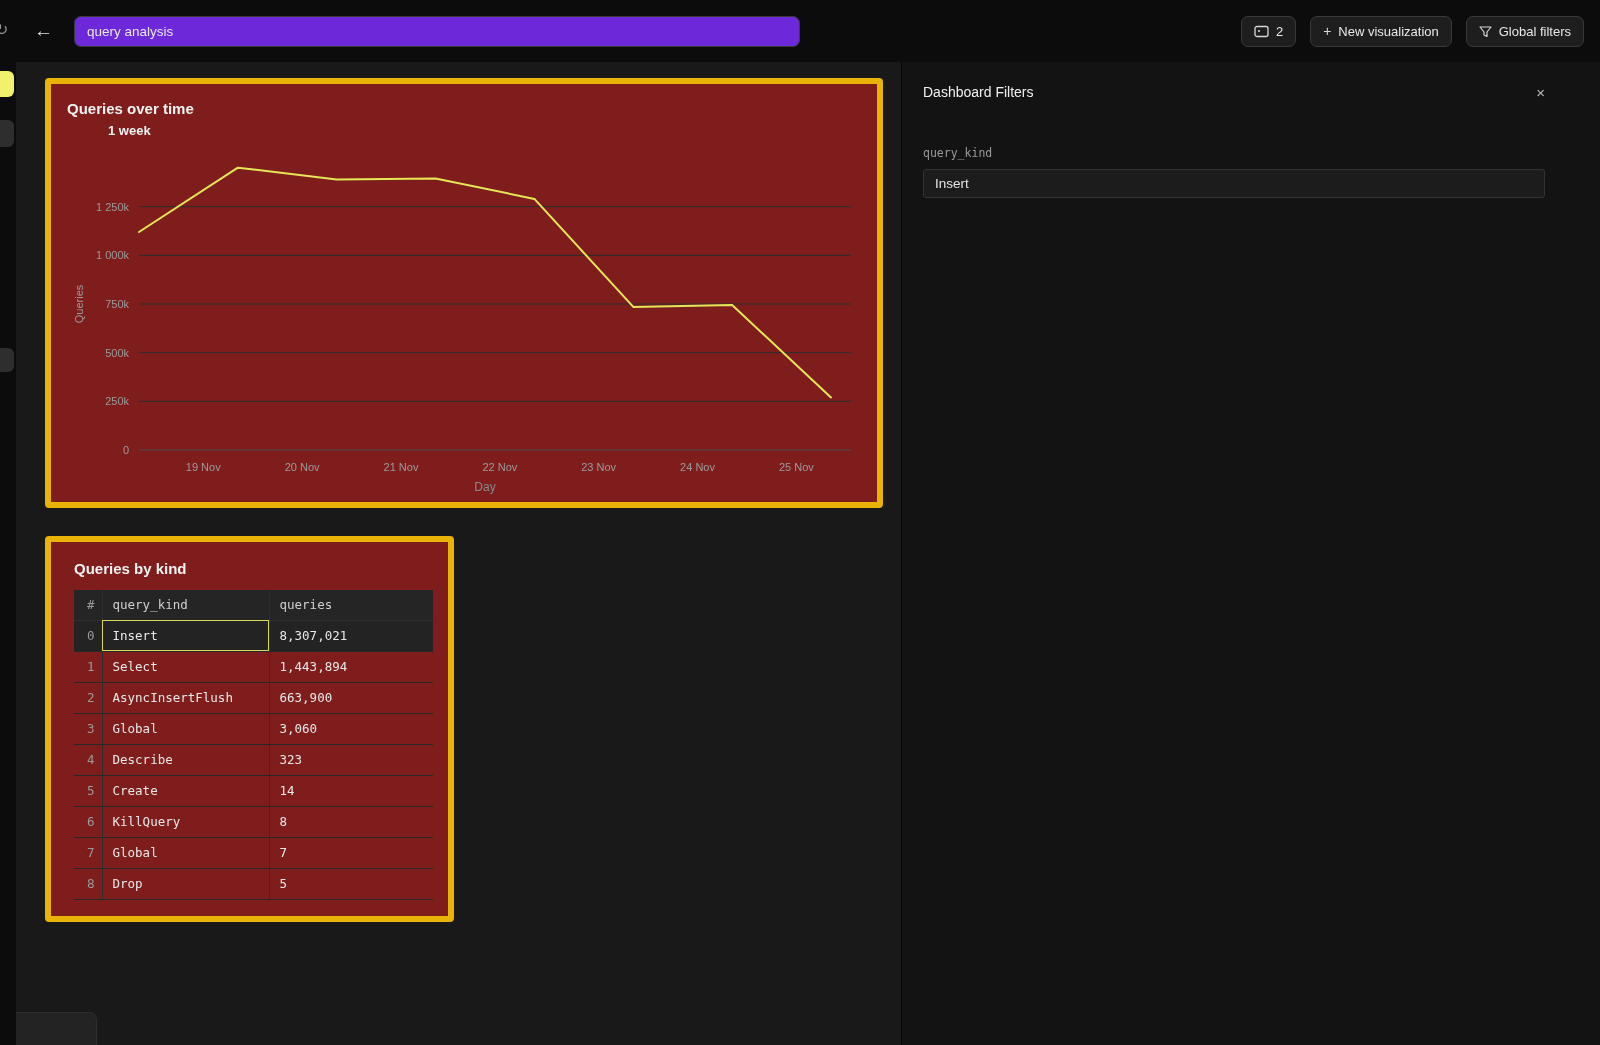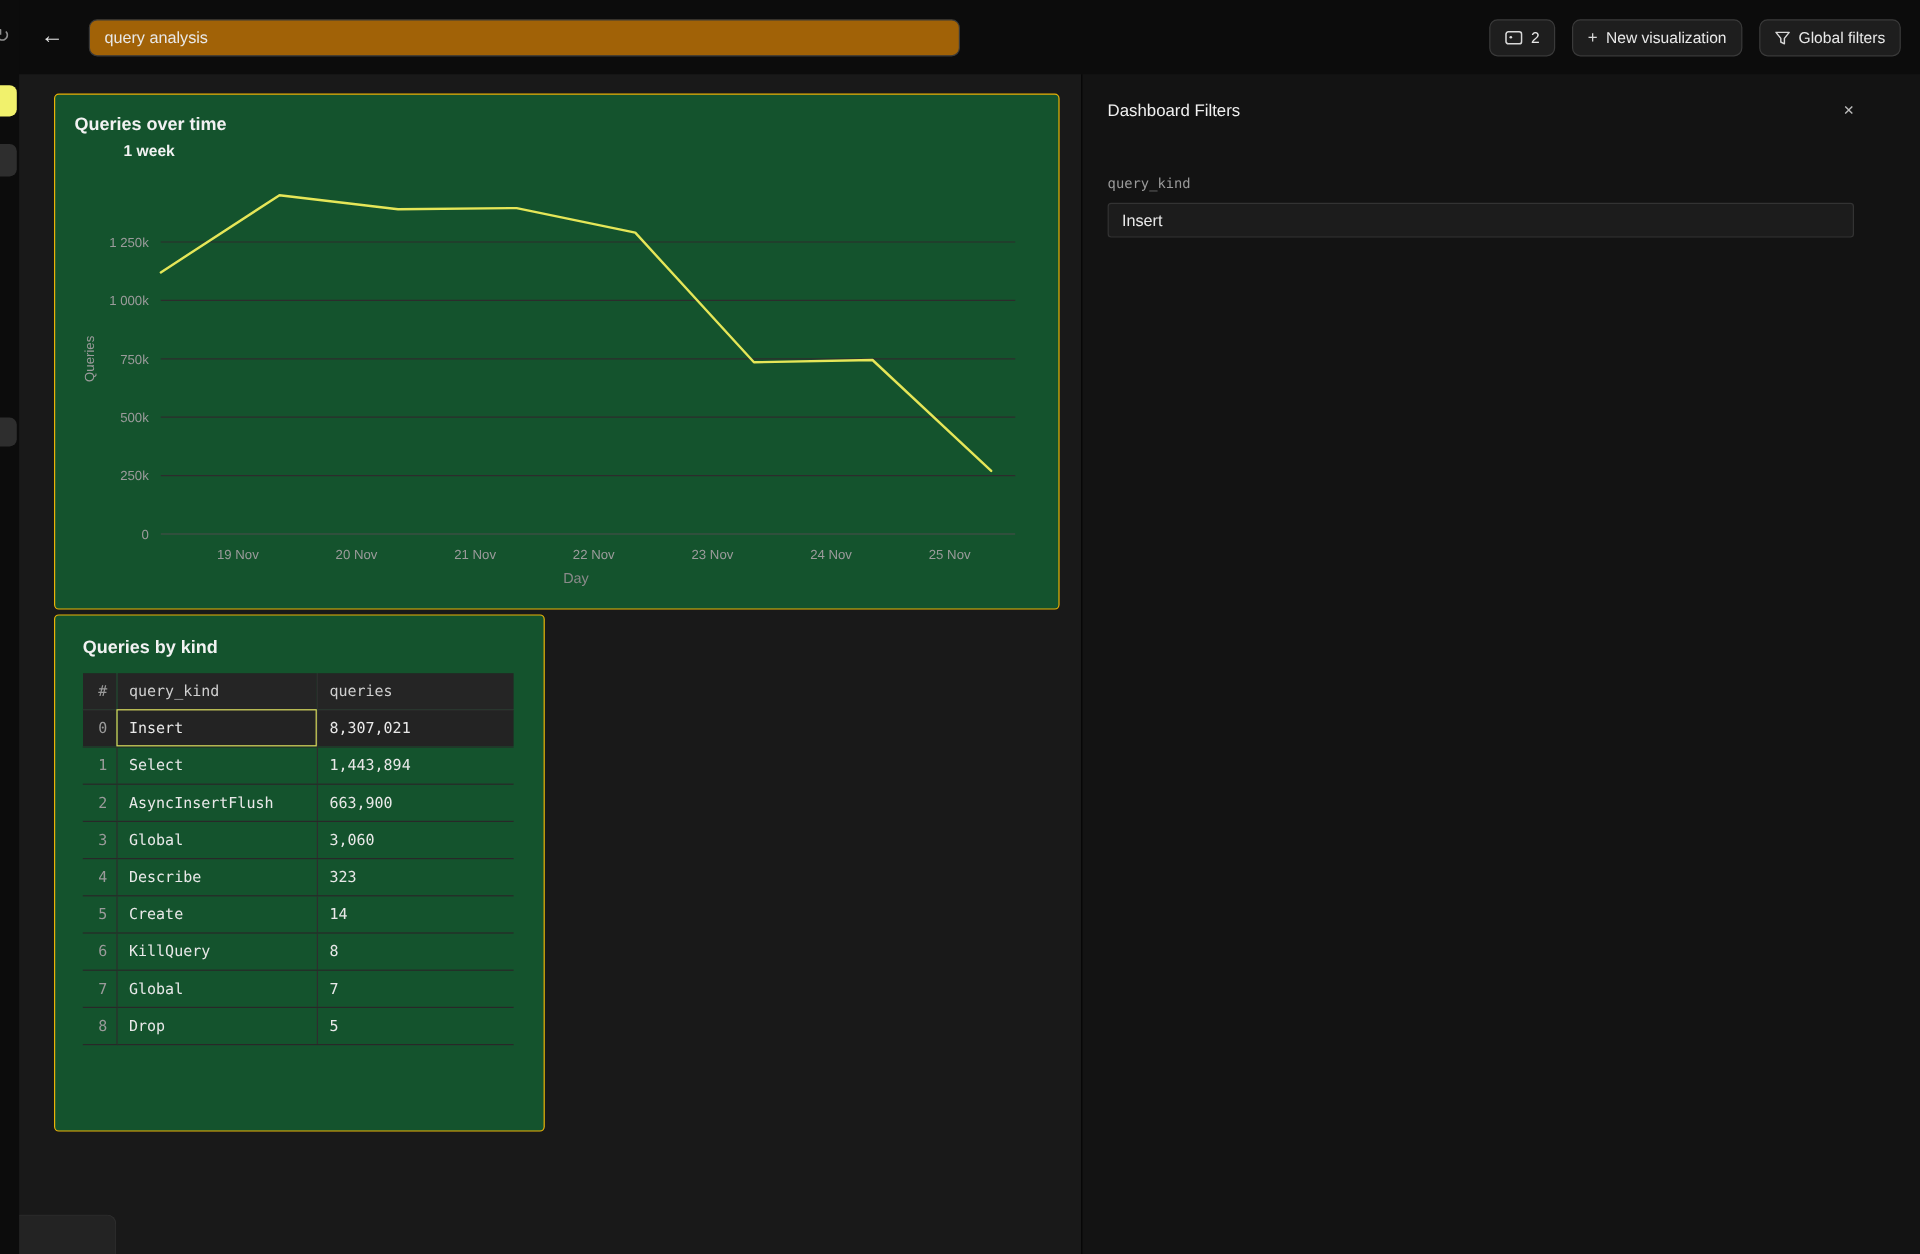--- a/index.html
+++ b/index.html
@@ -13,32 +13,32 @@
   .rail-pill { position:absolute; left:-8px; width:22px; border-radius:6px; }
   .rail-pill.yellow { top:71px; height:26px; background:#f1f16c; }
   .rail-pill.gray1 { top:120px; height:27px; background:#2e2e2e; }
   .rail-pill.gray2 { top:348px; height:24px; background:#2e2e2e; }
 
   .main-col { flex:1; display:flex; flex-direction:column; height:100%; min-width:0; }
 
   
   .topbar { height:62px; background:#0c0c0c; display:flex; align-items:center; padding:0 16px 0 18px; gap:14px; flex-shrink:0; }
   .back-btn { color:#e0e0e0; font-size:19px; background:none; border:none; cursor:pointer; width:26px; text-align:left; }
-  .title-input { width:726px; height:31px; background:#a16207; border:1px solid #3a3a3a; border-radius:7px; color:#e8e8e8; font-size:13.5px; padding:0 12px; font-family:"Liberation Sans",sans-serif; outline:none; }
+  .title-input { width:726px; height:31px; background:#6d28d9; border:1px solid #3a3a3a; border-radius:7px; color:#e8e8e8; font-size:13.5px; padding:0 12px; font-family:"Liberation Sans",sans-serif; outline:none; }
   .topbar-spacer { flex:1; }
   .tb-btn { height:31px; display:inline-flex; align-items:center; gap:7px; background:#1e1e1e; border:1px solid #3a3a3a; border-radius:7px; color:#e8e8e8; font-size:13px; padding:0 12px; cursor:pointer; font-family:"Liberation Sans",sans-serif; white-space:nowrap; }
   .tb-btn .glyph { font-size:14px; color:#d8d8d8; }
   .tb-btn svg { display:block; }
 
   
   .content-row { flex:1; display:flex; min-height:0; }
   .main-area { width:885px; background:#191919; padding:16px 0 0 29px; position:relative; flex-shrink:0; }
-  .card { background:#14532d; border:1px solid #eab308; border-radius:4px; }
+  .card { background:#7f1d1d; border:6px solid #eab308; border-radius:4px; }
   .chart-card { width:838px; height:430px; padding:16px 16px 0 16px; }
-  .table-card { width:409px; height:431px; margin-top:4px; padding:18px 0 0 23px; }
+  .table-card { width:409px; height:386px; margin-top:28px; padding:18px 0 0 23px; }
   .card-title { font-size:15px; font-weight:bold; color:#f2f2f2; }
   .card-subtitle { font-size:13px; font-weight:bold; color:#f2f2f2; margin-top:6px;margin-left:41px; }
   .chart-wrap { margin-top:8px; }
 
   
   .qtable { border-collapse:collapse; font-family:"DejaVu Sans Mono",monospace; font-size:12.5px; margin-top:13px; table-layout:fixed; }
   .qtable th { background:#252525; color:#cfcfcf; font-weight:normal; text-align:left; height:30px; padding:0 10px; border-bottom:1px solid #303030; overflow:hidden; }
   .qtable td { height:31px; padding:0 10px; border-bottom:1px solid #282828; color:#e8e8e8; overflow:hidden; }
   .qtable th.col-idx, .qtable td.col-idx { width:28px; text-align:right; color:#9a9a9a; padding:0 7px; }
   .qtable th.col-kind, .qtable td.col-kind { width:167px; }

